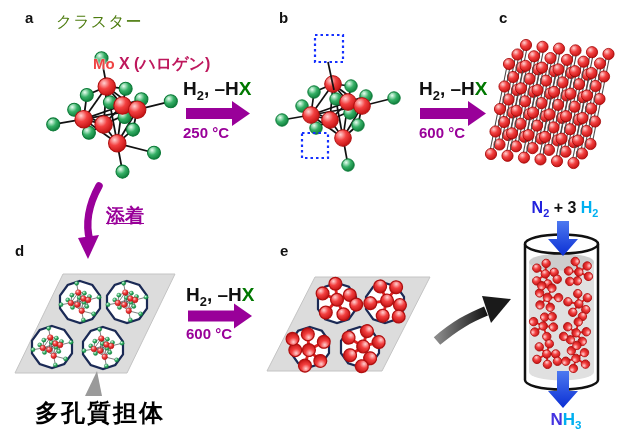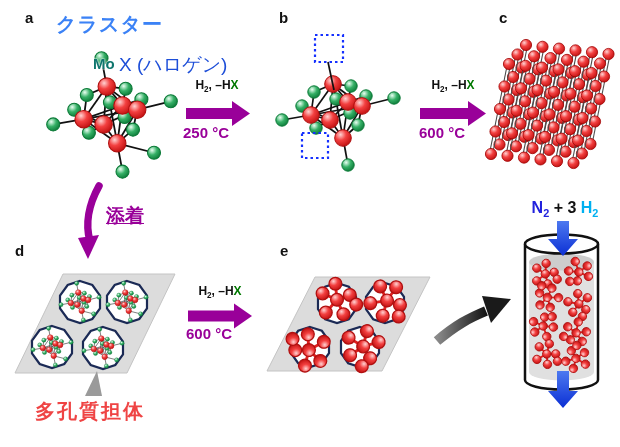--- a/index.html
+++ b/index.html
@@ -1,28 +1,28 @@
 <!DOCTYPE html>
 <html><head>
 <meta charset="utf-8">
 <style>
   html,body{margin:0;padding:0;background:#fff;}
   .stage{position:relative;width:620px;height:447px;background:#fff;overflow:hidden;
          font-family:"Liberation Sans",sans-serif;}
   .stage svg{position:absolute;left:0;top:0;}
   .txt{position:absolute;white-space:nowrap;line-height:1.1;}
   .panel-letter{font-size:15px;font-weight:bold;color:#111;}
-  .cluster-title{font-size:20px;font-weight:bold;color:#3b82f6;letter-spacing:1px;}
-  .mo-label{font-size:15px;font-weight:bold;color:#0f766e;text-shadow:0 0 2px #fff,0 0 2px #fff;}
-  .halogen-label{font-size:19px;font-weight:normal;color:#1d4ed8;text-shadow:0 0 2px #fff,0 0 2px #fff;}
-  .rxlabel{font-size:12px;font-weight:bold;color:#111;text-align:center;}
+  .cluster-title{font-size:16px;font-weight:normal;color:#4d7c0f;letter-spacing:1px;}
+  .mo-label{font-size:15px;font-weight:bold;color:#ef4444;text-shadow:0 0 2px #fff,0 0 2px #fff;}
+  .halogen-label{font-size:16px;font-weight:bold;color:#be185d;text-shadow:0 0 2px #fff,0 0 2px #fff;}
+  .rxlabel{font-size:19px;font-weight:bold;color:#111;text-align:center;}
   .rxlabel .gx{color:#007800;}
   .temp{font-size:15px;font-weight:bold;color:#990099;text-align:left;}
   .impregnation{font-size:19px;font-weight:bold;color:#990099;}
-  .porous{font-size:20px;font-weight:bold;color:#ef4444;letter-spacing:2px;}
+  .porous{font-size:24px;font-weight:bold;color:#000000;letter-spacing:2px;}
   .feed,.product{font-size:16px;font-weight:bold;text-align:center;}
   .n2{color:#2222dd;} .h2{color:#00b0f0;} .blk{color:#111;white-space:pre;} .nh-n{color:#4433e0;}
   sub{font-size:0.68em;}
 </style>
 </head>
 <body>
 
 <div class="stage">
 
   <svg width="620" height="447" viewBox="0 0 620 447">
@@ -887,14 +887,15 @@
   <div class="txt rxlabel" style="left:183px;top:79px;width:68px;"><span>H</span><sub>2</sub><span>, –H</span><span class="gx">X</span></div>
   <div class="txt temp" style="left:183px;top:125px;width:68px;">250 °C</div>
 
   <div class="txt rxlabel" style="left:419px;top:79px;width:68px;"><span>H</span><sub>2</sub><span>, –H</span><span class="gx">X</span></div>
   <div class="txt temp" style="left:419px;top:125px;width:68px;">600 °C</div>
 
   <div class="txt rxlabel" style="left:186px;top:285px;width:68px;"><span>H</span><sub>2</sub><span>, –H</span><span class="gx">X</span></div>
   <div class="txt temp" style="left:186px;top:326px;width:68px;">600 °C</div>
 
   <div class="txt feed" style="left:505px;top:199px;width:120px;"><span class="n2">N</span><sub class="n2">2</sub><span class="blk"> + 3 </span><span class="h2">H</span><sub class="h2">2</sub></div>
+  <div class="txt product" style="left:516px;top:411px;width:100px;font-size:17px;"><span class="nh-n">N</span><span class="h2">H</span><sub class="h2">3</sub></div>
 
 </div>
 
 </body></html>

